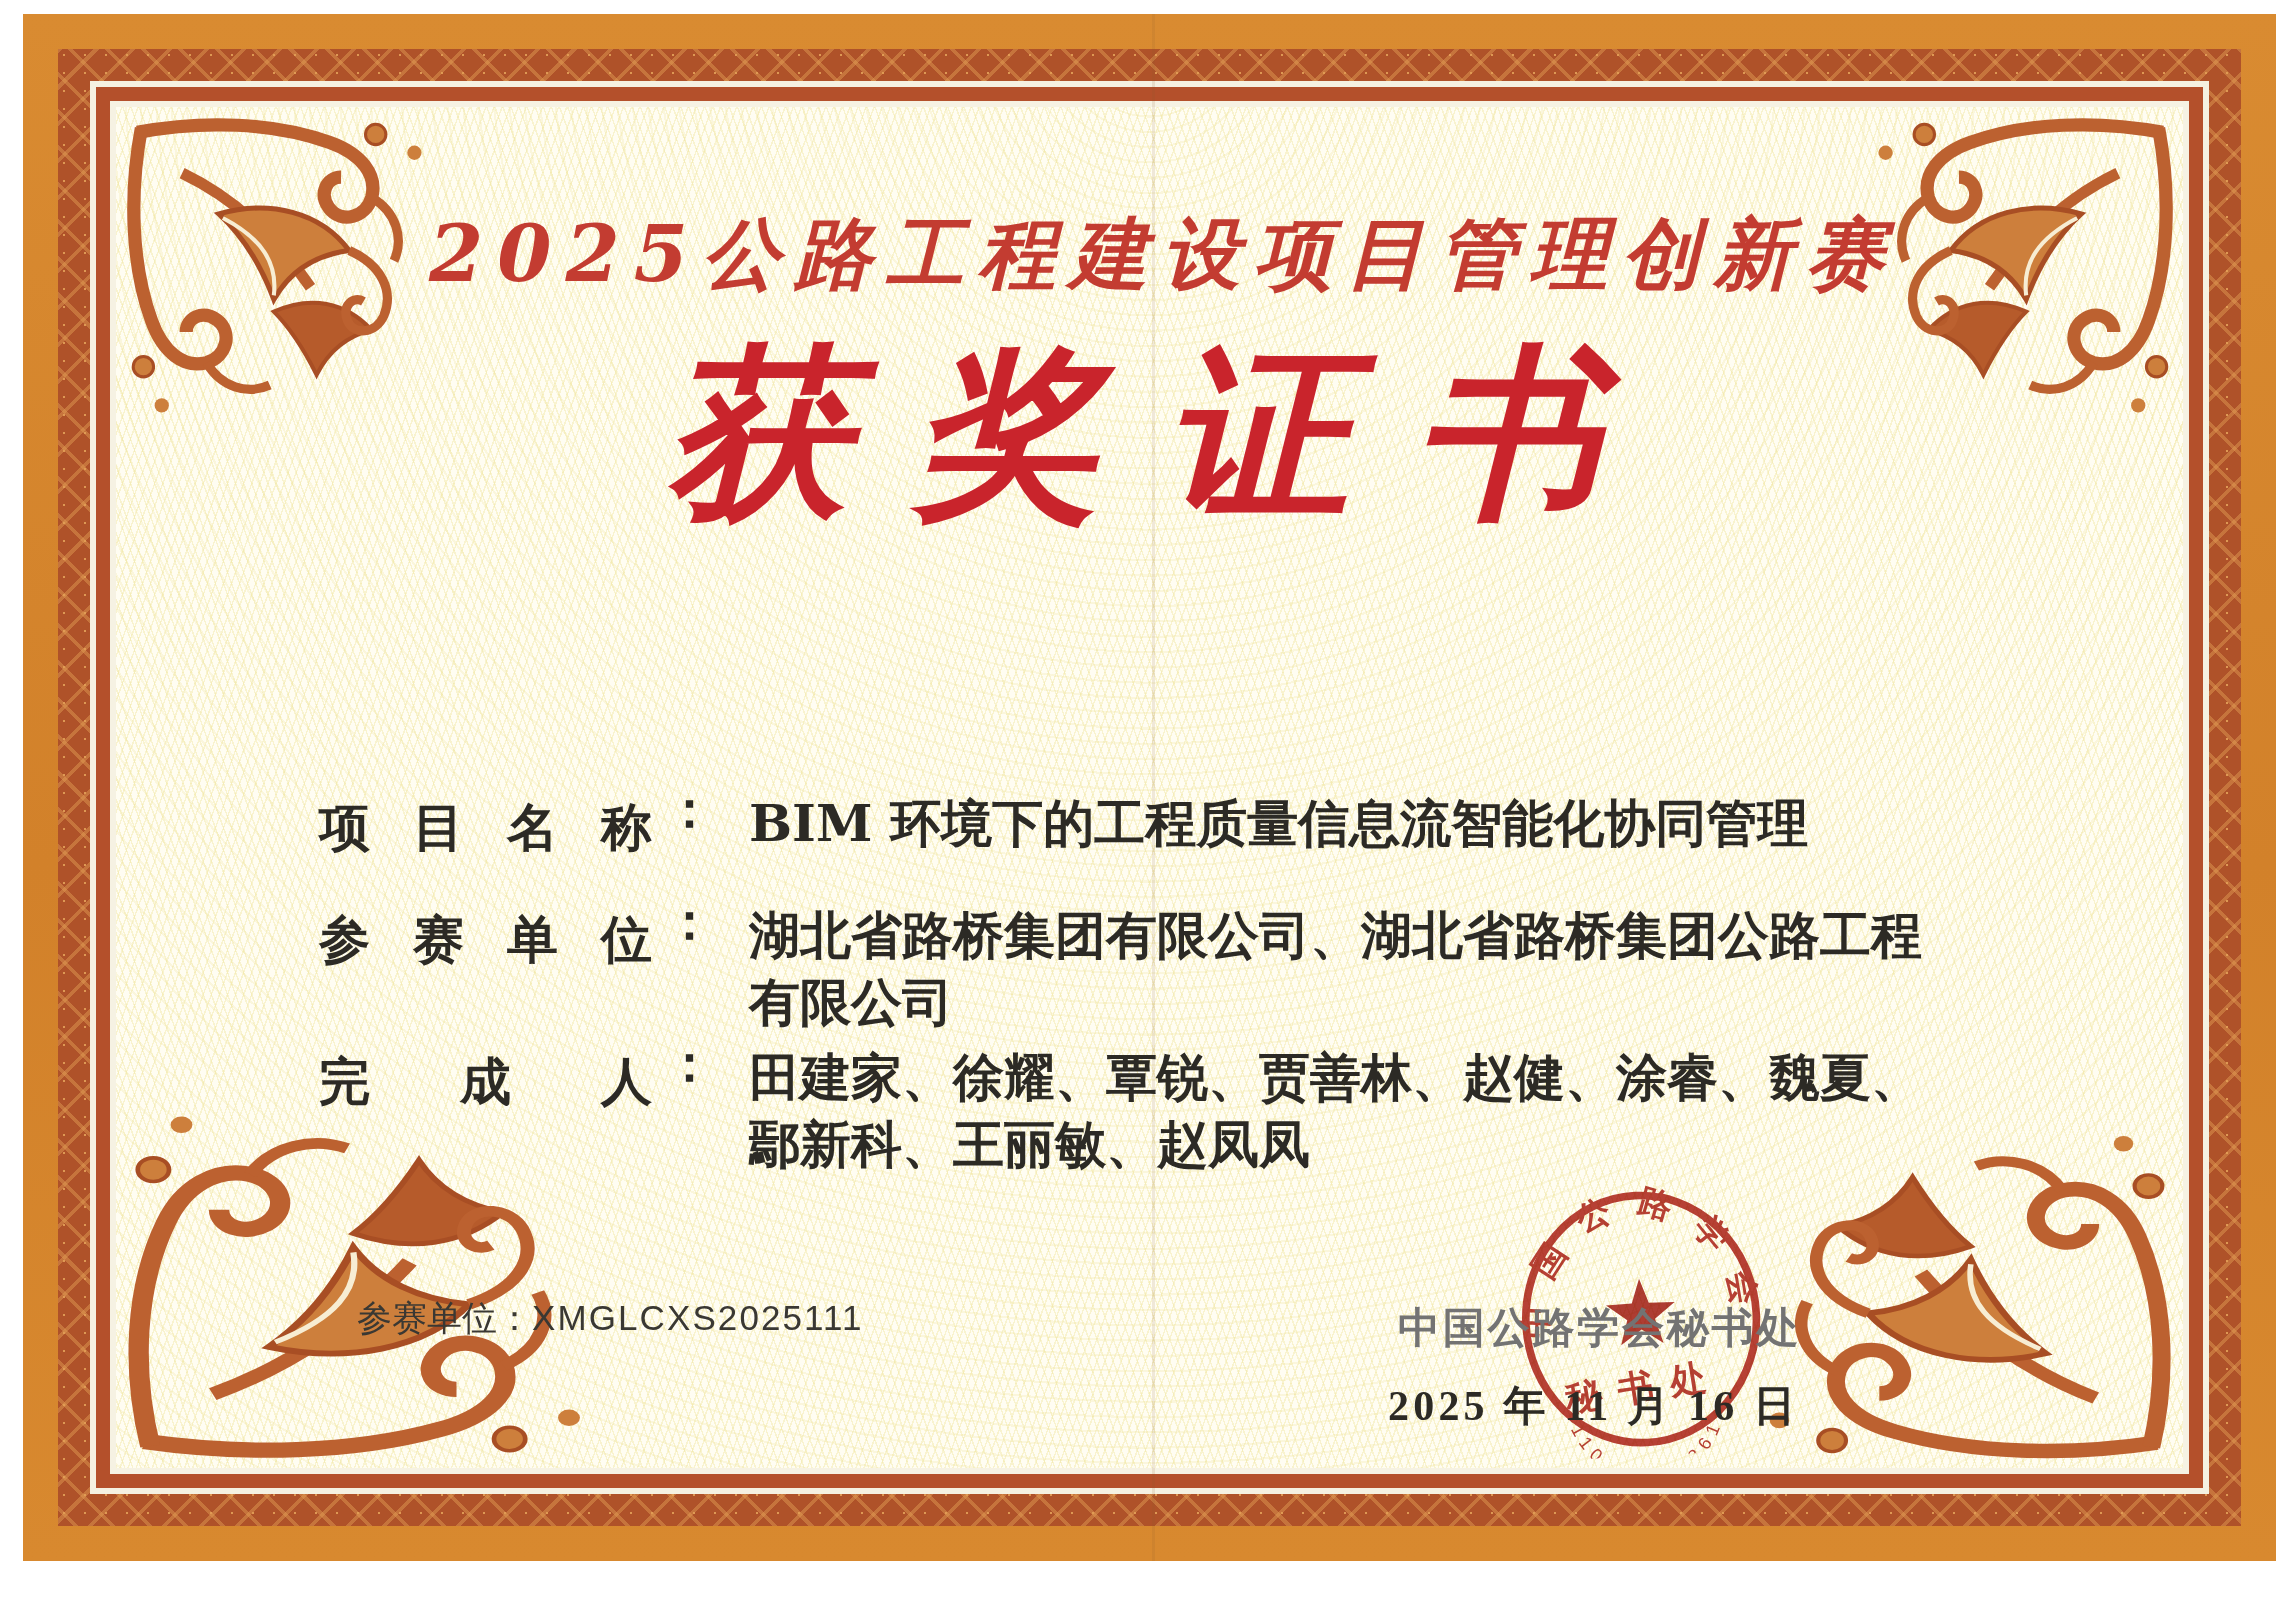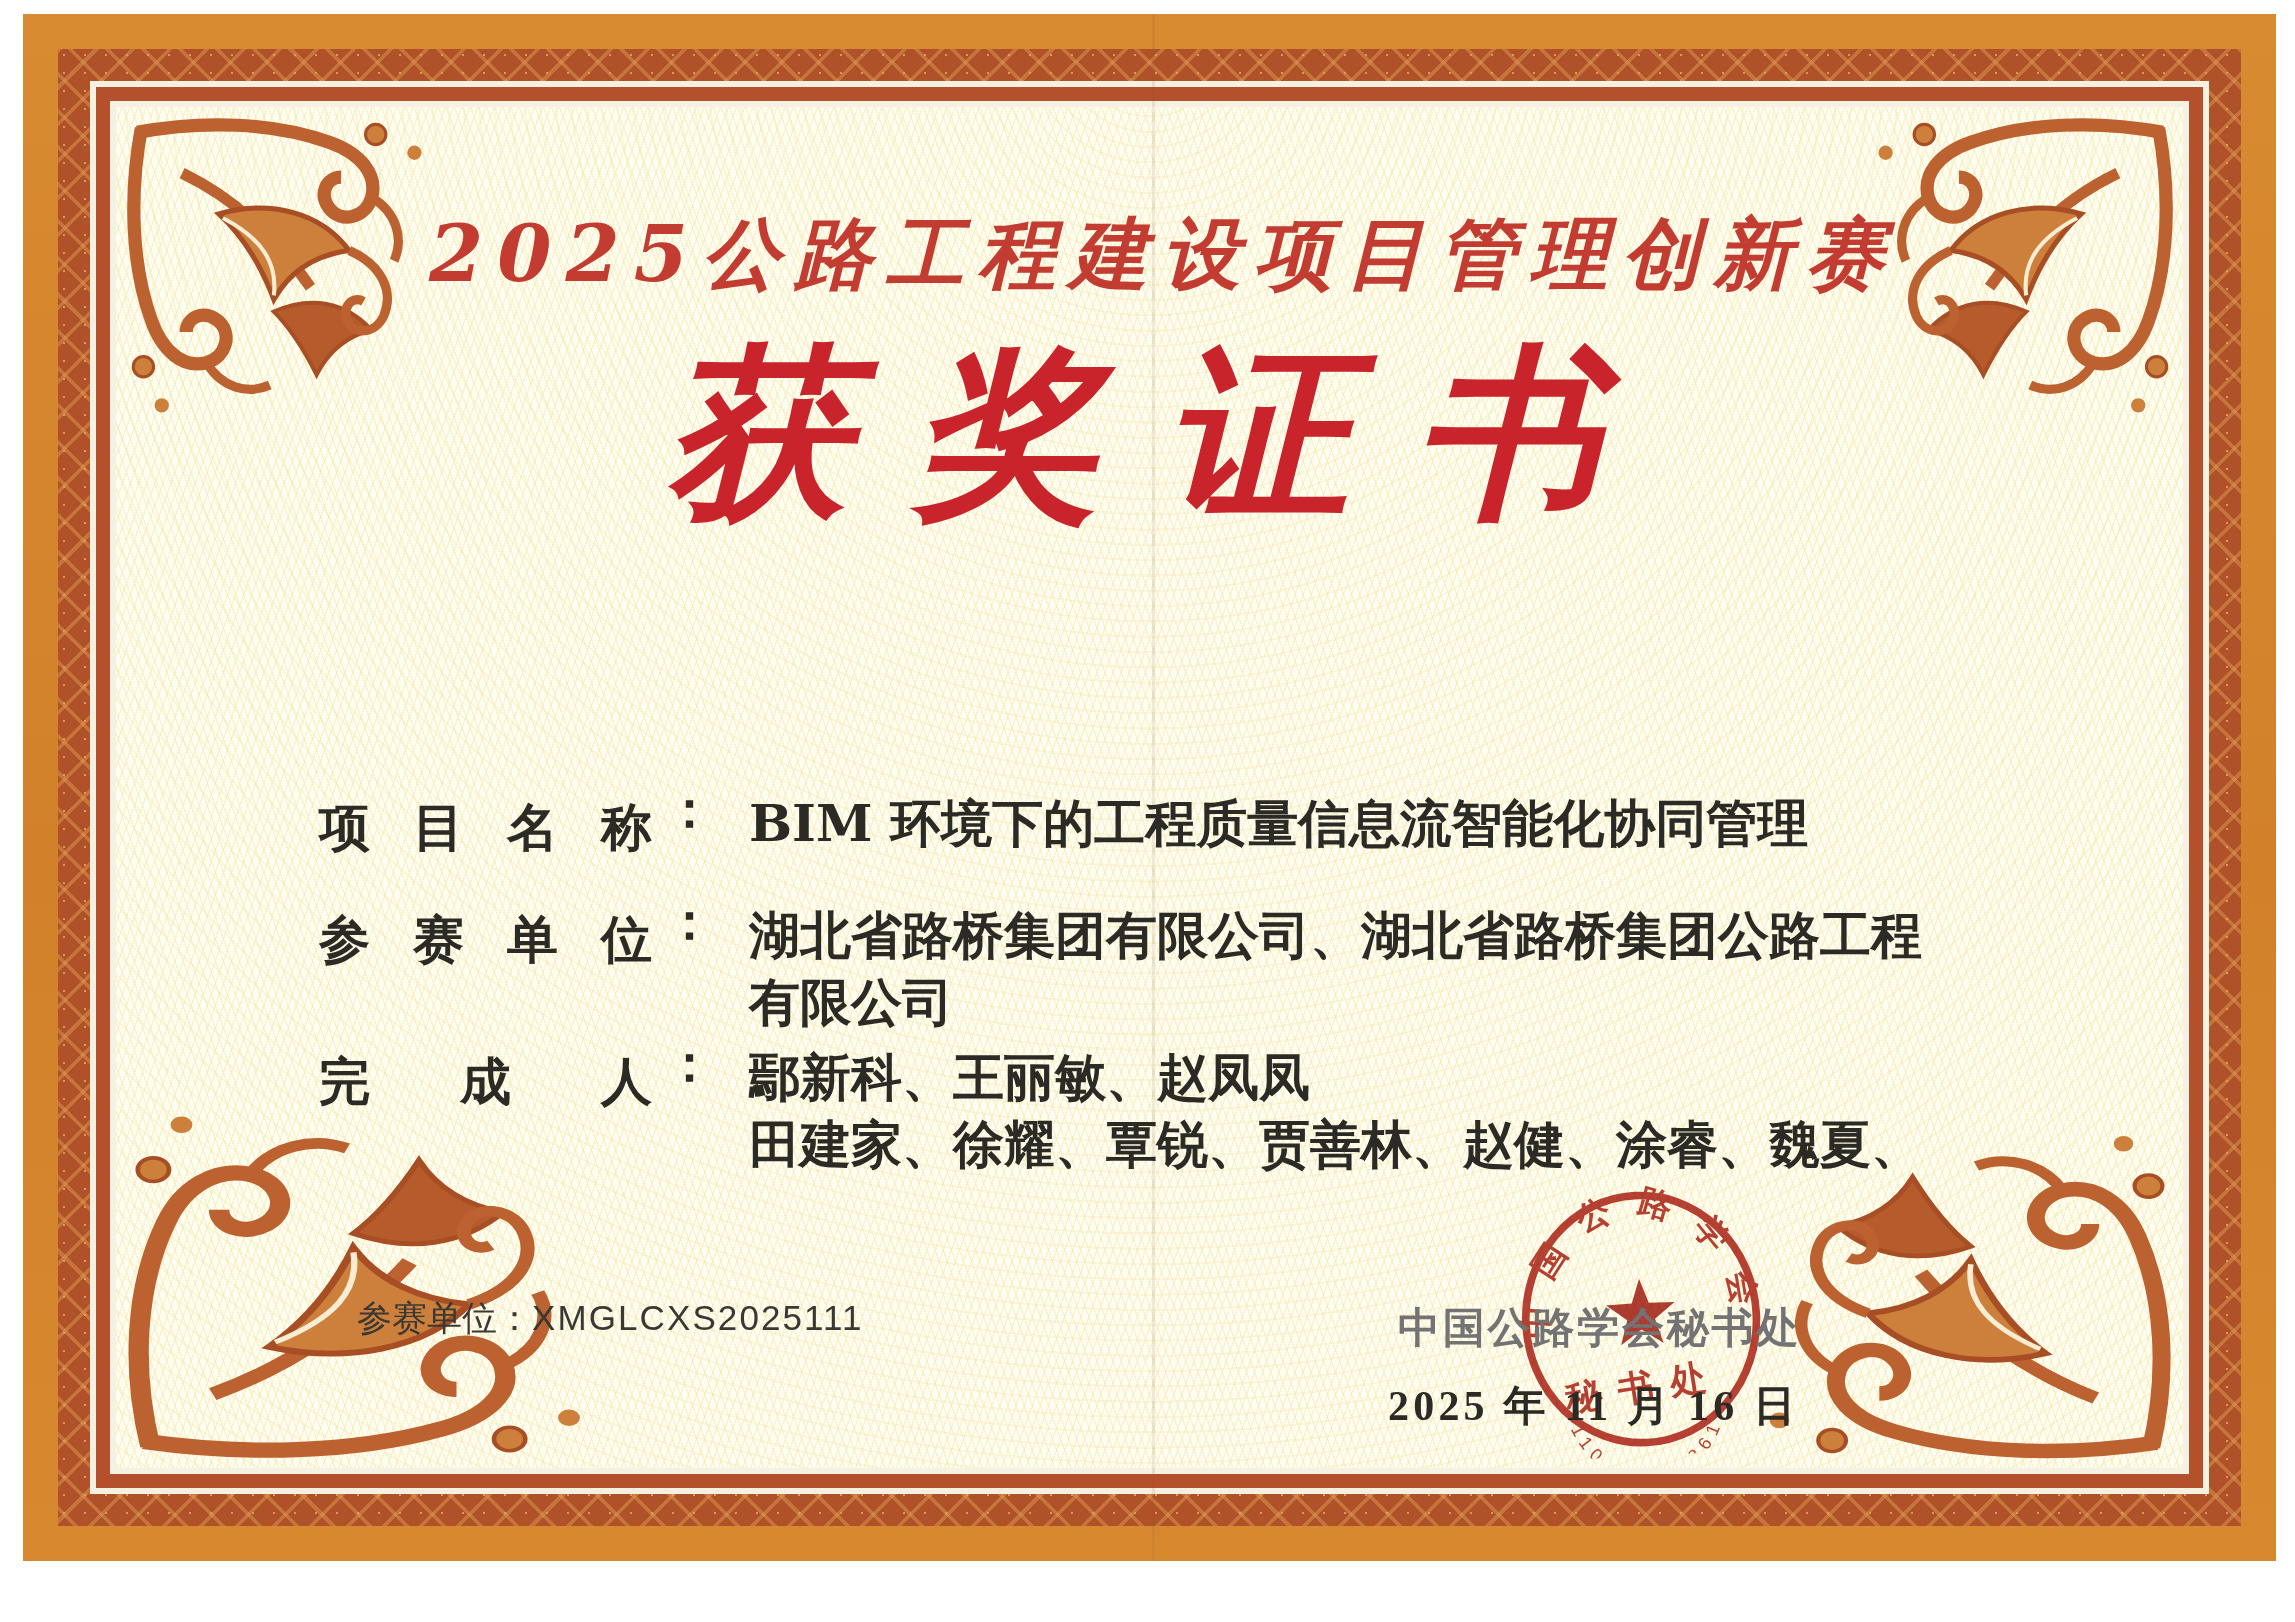--- a/index.html
+++ b/index.html
@@ -133,22 +133,22 @@
     <span class="row-value">
       <div>湖北省路桥集团有限公司、湖北省路桥集团公路工程</div>
       <div>有限公司</div>
     </span>
   </div>
 
   <div class="row row3">
     <span class="row-label">完成人</span>
     <span class="row-colon">：</span>
     <span class="row-value">
+      <div>田建家、徐耀、覃锐、贾善林、赵健、涂睿、魏夏、</div>
       <div>鄢新科、王丽敏、赵凤凤</div>
-      <div>田建家、徐耀、覃锐、贾善林、赵健、涂睿、魏夏、</div>
     </span>
   </div>
 
   <div class="cert-no">
     <span>参赛单位：</span><span class="num">XMGLCXS2025111</span>
   </div>
 
   <div class="issuer">中国公路学会秘书处</div>
   <div class="issue-date">2025 年 11 月 16 日</div>
 

